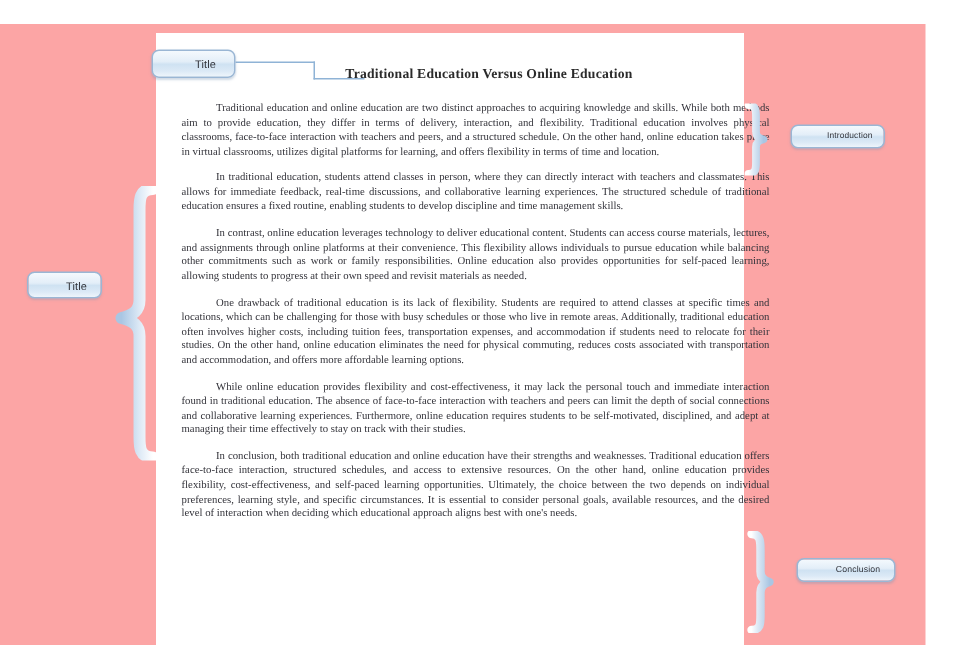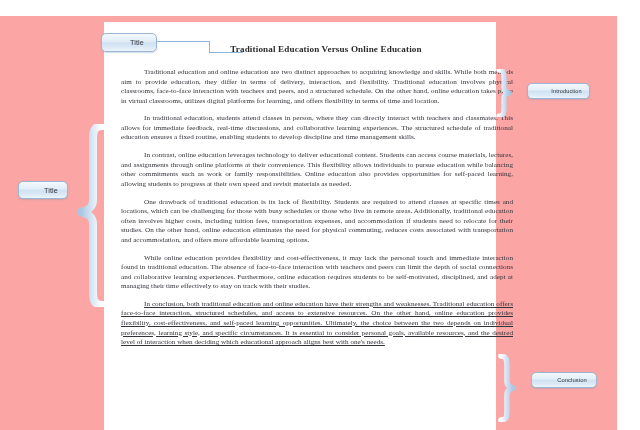--- a/index.html
+++ b/index.html
@@ -57,21 +57,21 @@
   .para {
     font-size: 7.15px;
     line-height: 9.55px;
     color: #33333a;
     text-align: justify;
     text-indent: 23px;
     margin: 0 0 8.2px 0;
     letter-spacing: 0.02px;
     -webkit-font-smoothing: none;
   }
-  .para.no-indent { text-indent: 23px; text-decoration: underline; }
+  .para.no-indent { text-indent: 23px; }
 
   
   .callout {
     position: absolute;
     box-sizing: border-box;
     border: 1px solid #9ab6d4;
     border-radius: 5px;
     background: linear-gradient(to bottom,
         #f4f9fd 0%,
         #e3eef8 42%,

